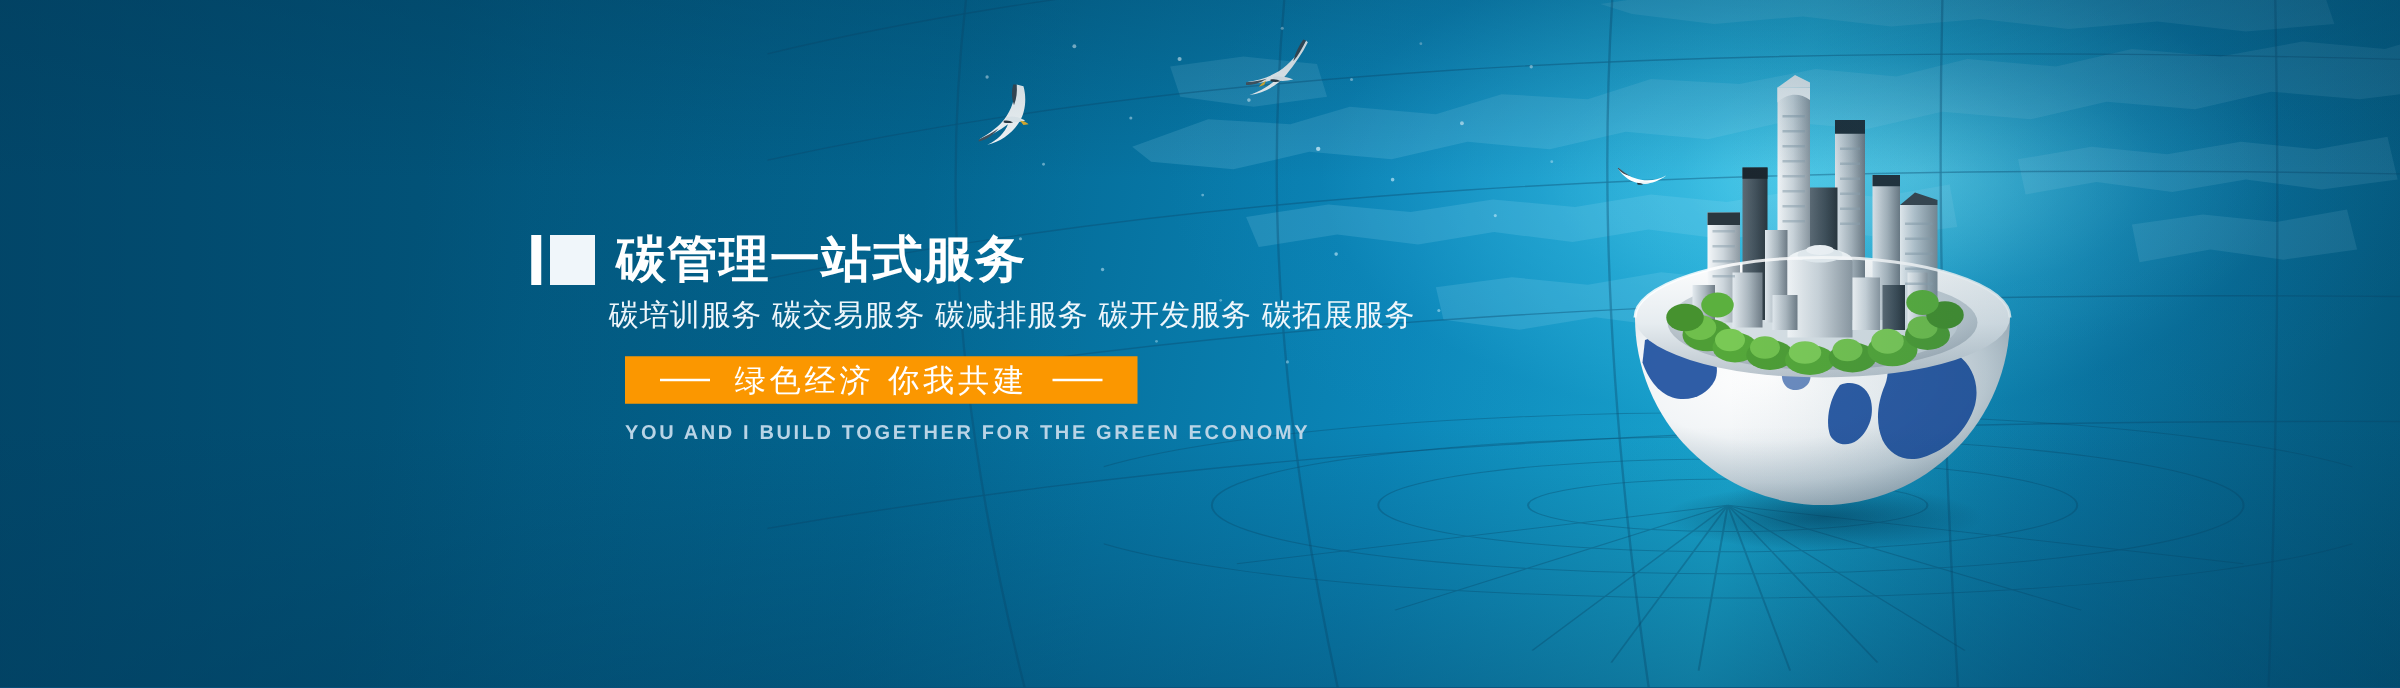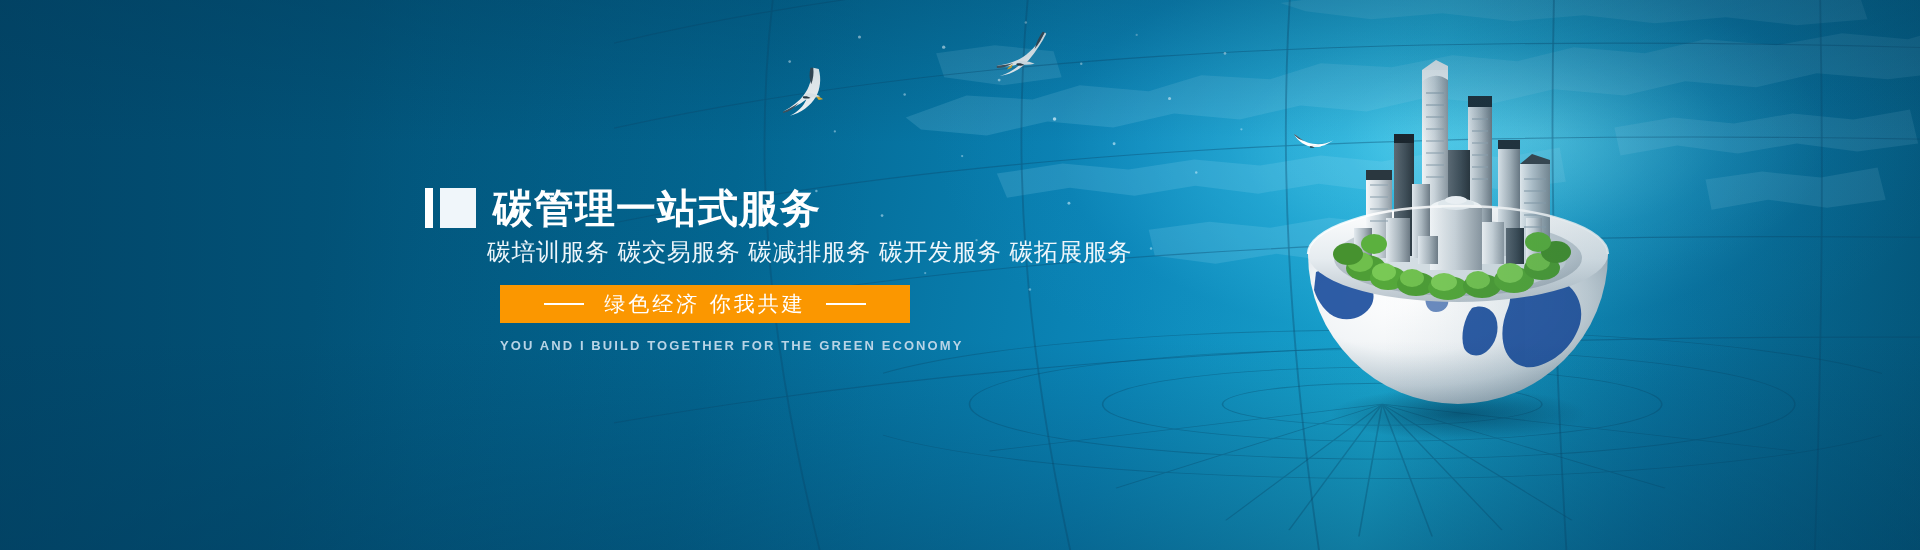--- a/index.html
+++ b/index.html
@@ -60,25 +60,25 @@
     font-size:24px;color:#eef6fb;letter-spacing:.5px;white-space:nowrap;
     line-height:26px;}
 
   .orange-bar{
     margin-top:20px;margin-left:75px;
     width:410px;height:38px;background:#fb9700;
     display:flex;align-items:center;justify-content:center;gap:20px;}
   .dash{width:40px;height:2px;background:#ffffff;flex:none;}
   .orange-text{
     font-family:"DejaVu Sans","Liberation Sans",sans-serif;
-    font-size:21px;color:#ffffff;letter-spacing:3px;white-space:nowrap;}
+    font-size:25px;color:#ffffff;letter-spacing:3px;white-space:nowrap;}
 
   .tagline{
     margin-top:15px;margin-left:75px;
-    font-size:13px;color:#b9d4e6;letter-spacing:2.1px;
+    font-size:16px;color:#b9d4e6;letter-spacing:2.1px;
     white-space:nowrap;font-weight:bold;}
 </style>
 </head>
 <body>
 
 <div class="banner">
 
   <div class="bg-base"></div>
   <div class="bg-glow"></div>
   <div class="bg-glow2"></div>

